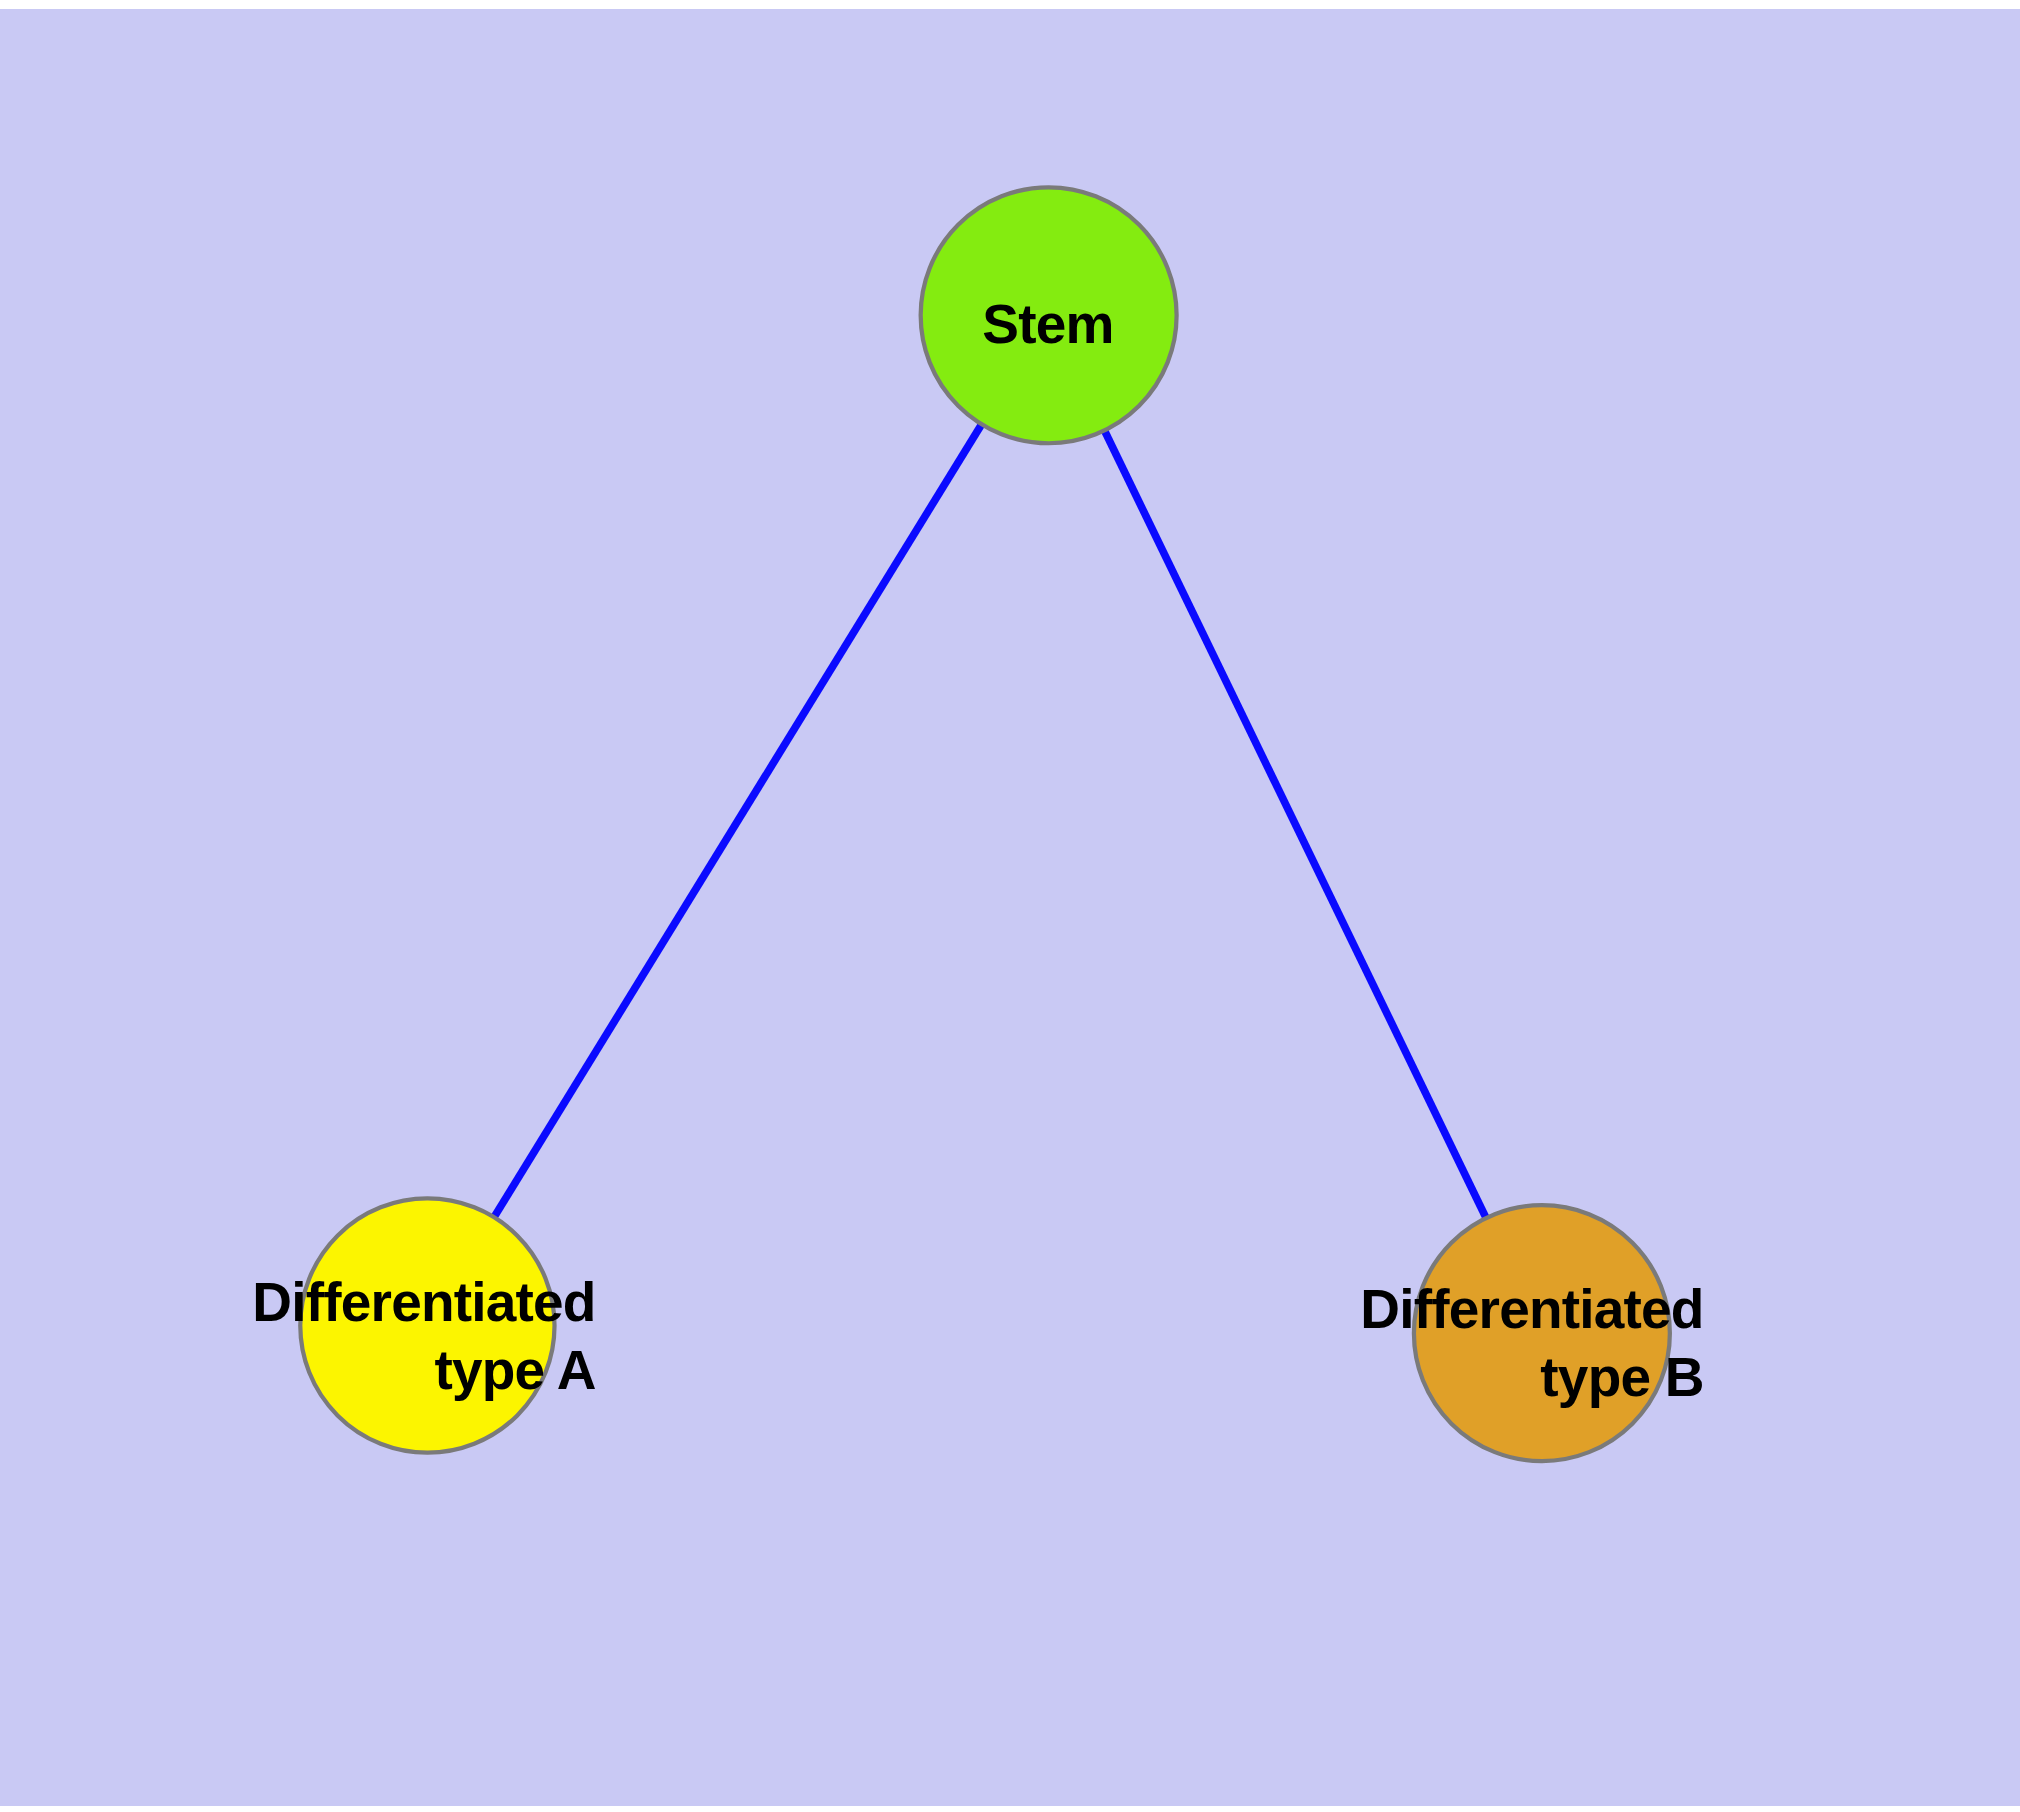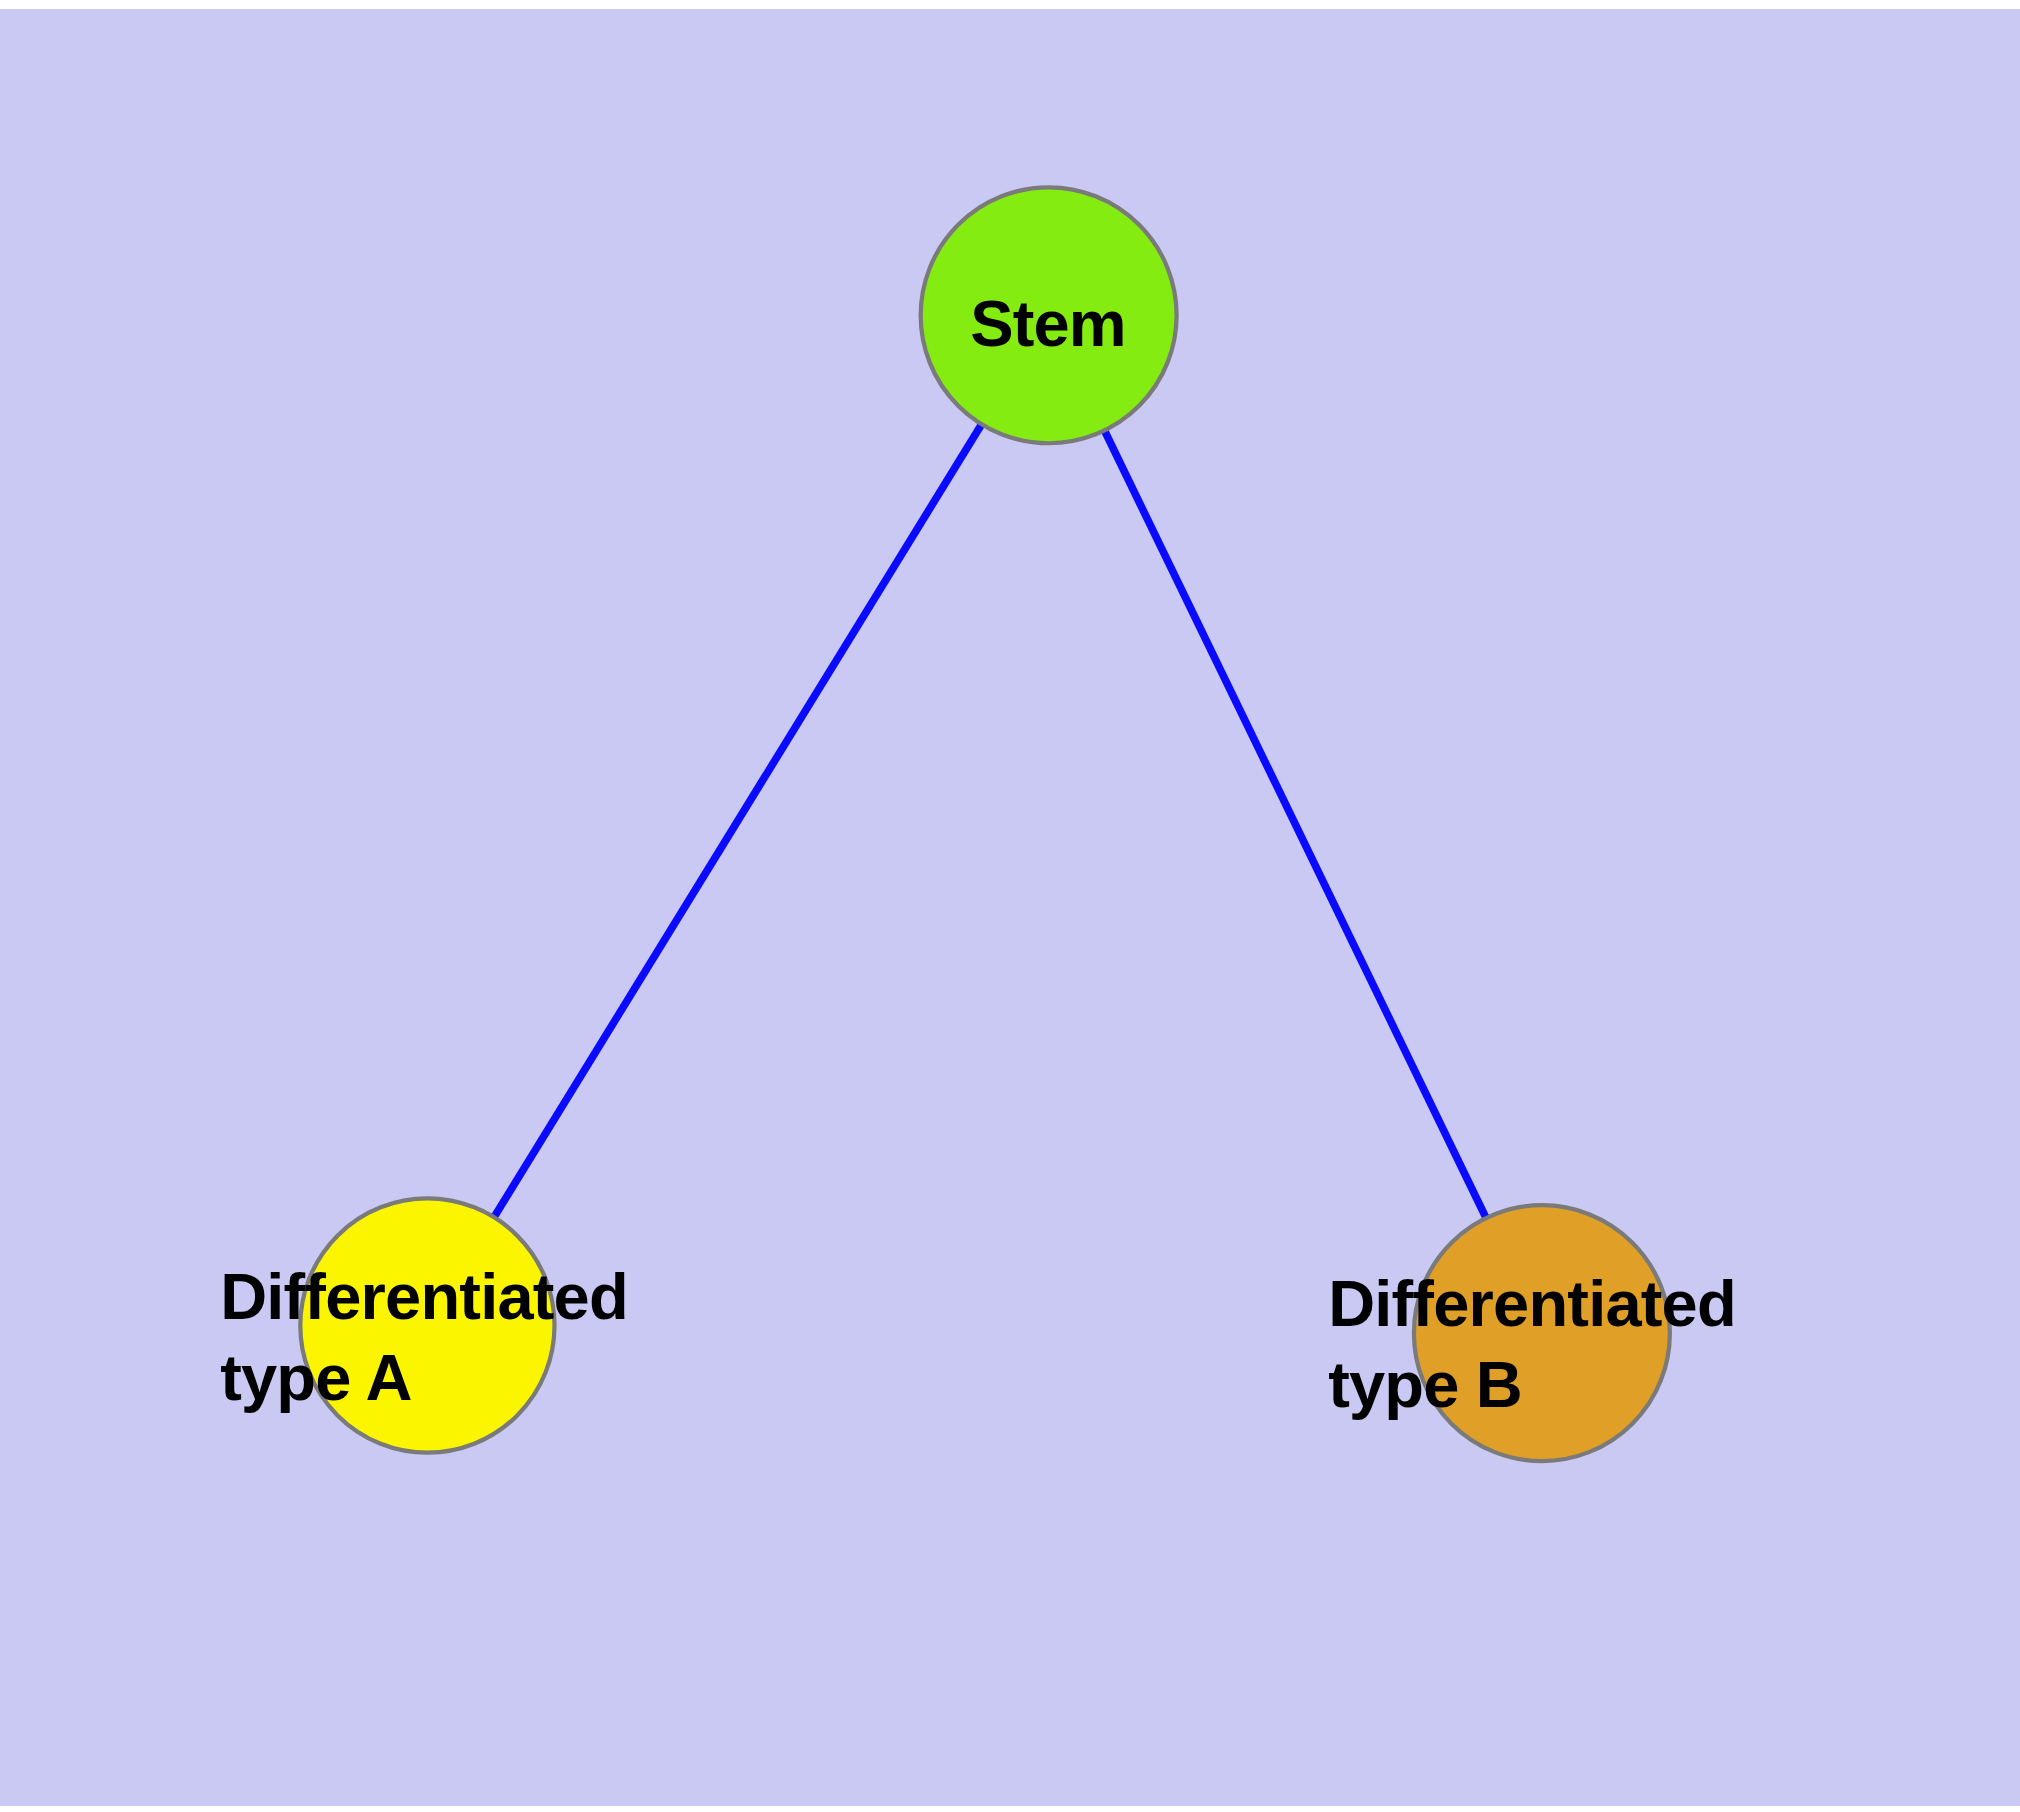--- a/index.html
+++ b/index.html
@@ -32,25 +32,25 @@
     fill: none;
   }
   .node-circle {
     stroke: #7A7A7A;
     stroke-width: 5px;
   }
   .node-label {
     position: absolute;
     transform: translate(-50%, -50%);
     font-weight: 700;
-    font-size: 65px;
+    font-size: 55px;
     line-height: 1.25;
     letter-spacing: -0.8px;
     color: #000000;
-    text-align: left;
+    text-align: right;
     white-space: pre-line;
     pointer-events: none;
   }
   .label-stem   { left: 1048px; top: 315px;  }
   .label-type-a { left: 424px;  top: 1328px; }
   .label-type-b { left: 1532px; top: 1335px; }
 </style>
 </head>
 <body>
 

